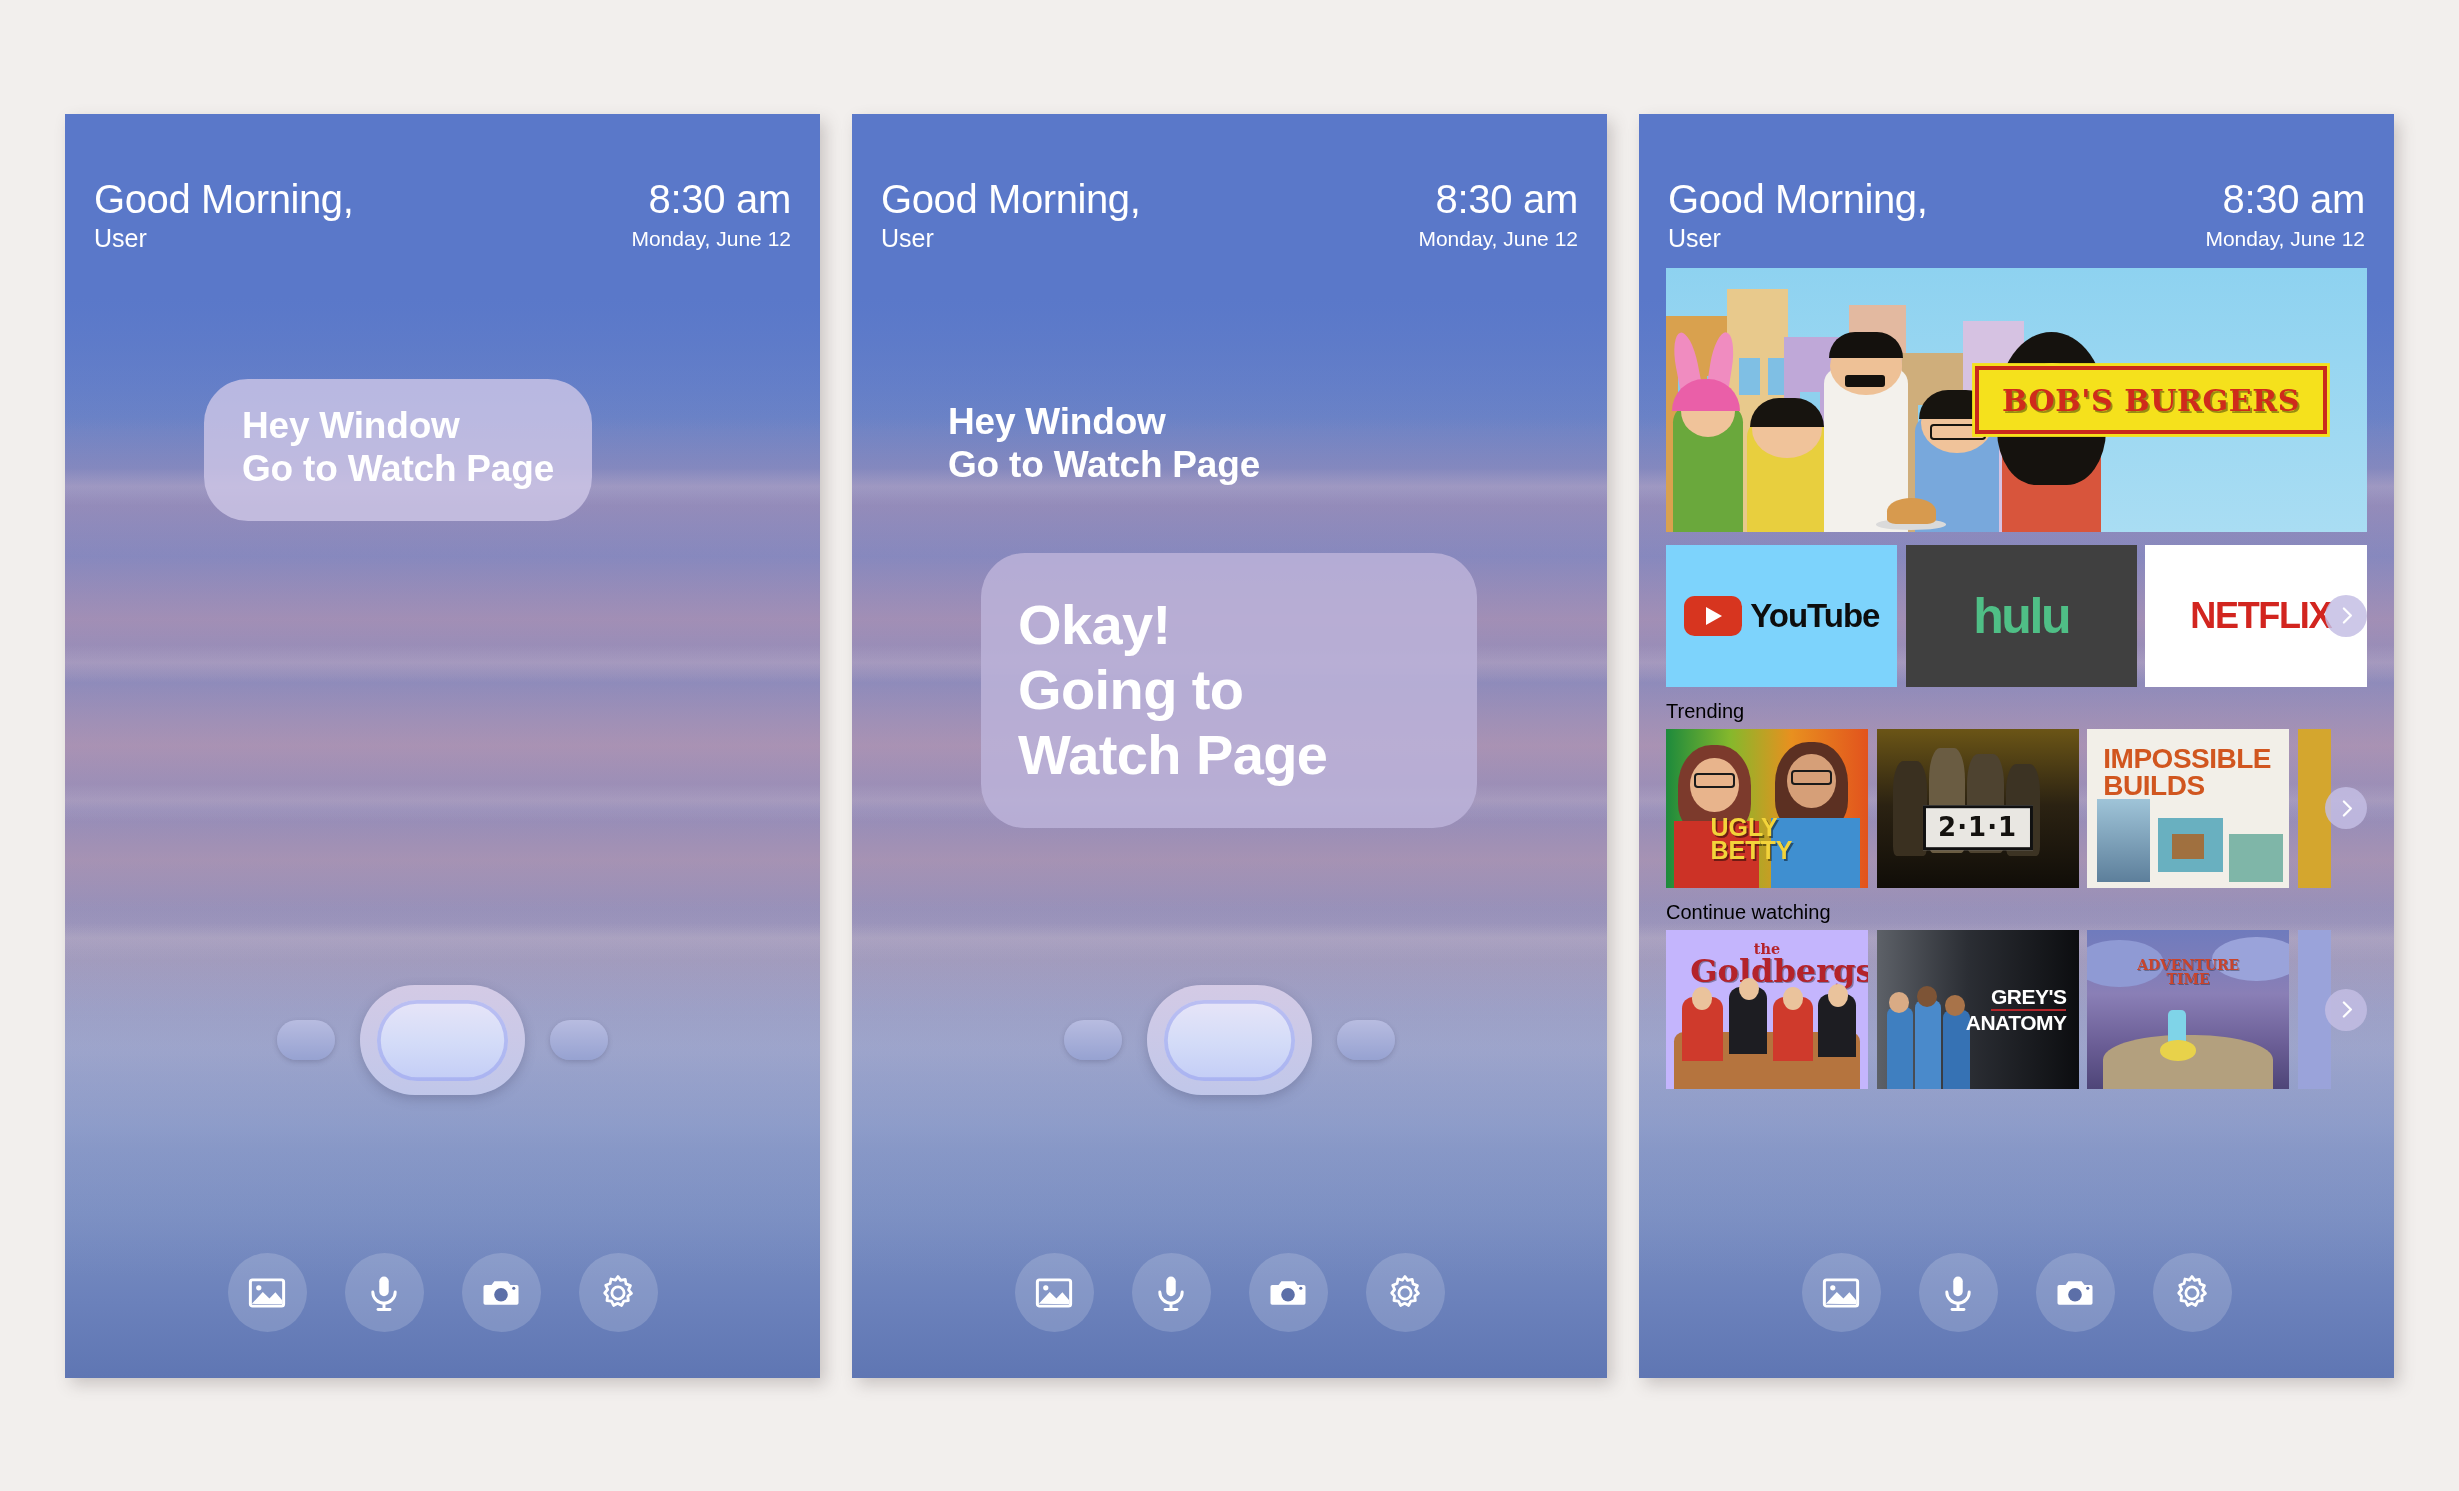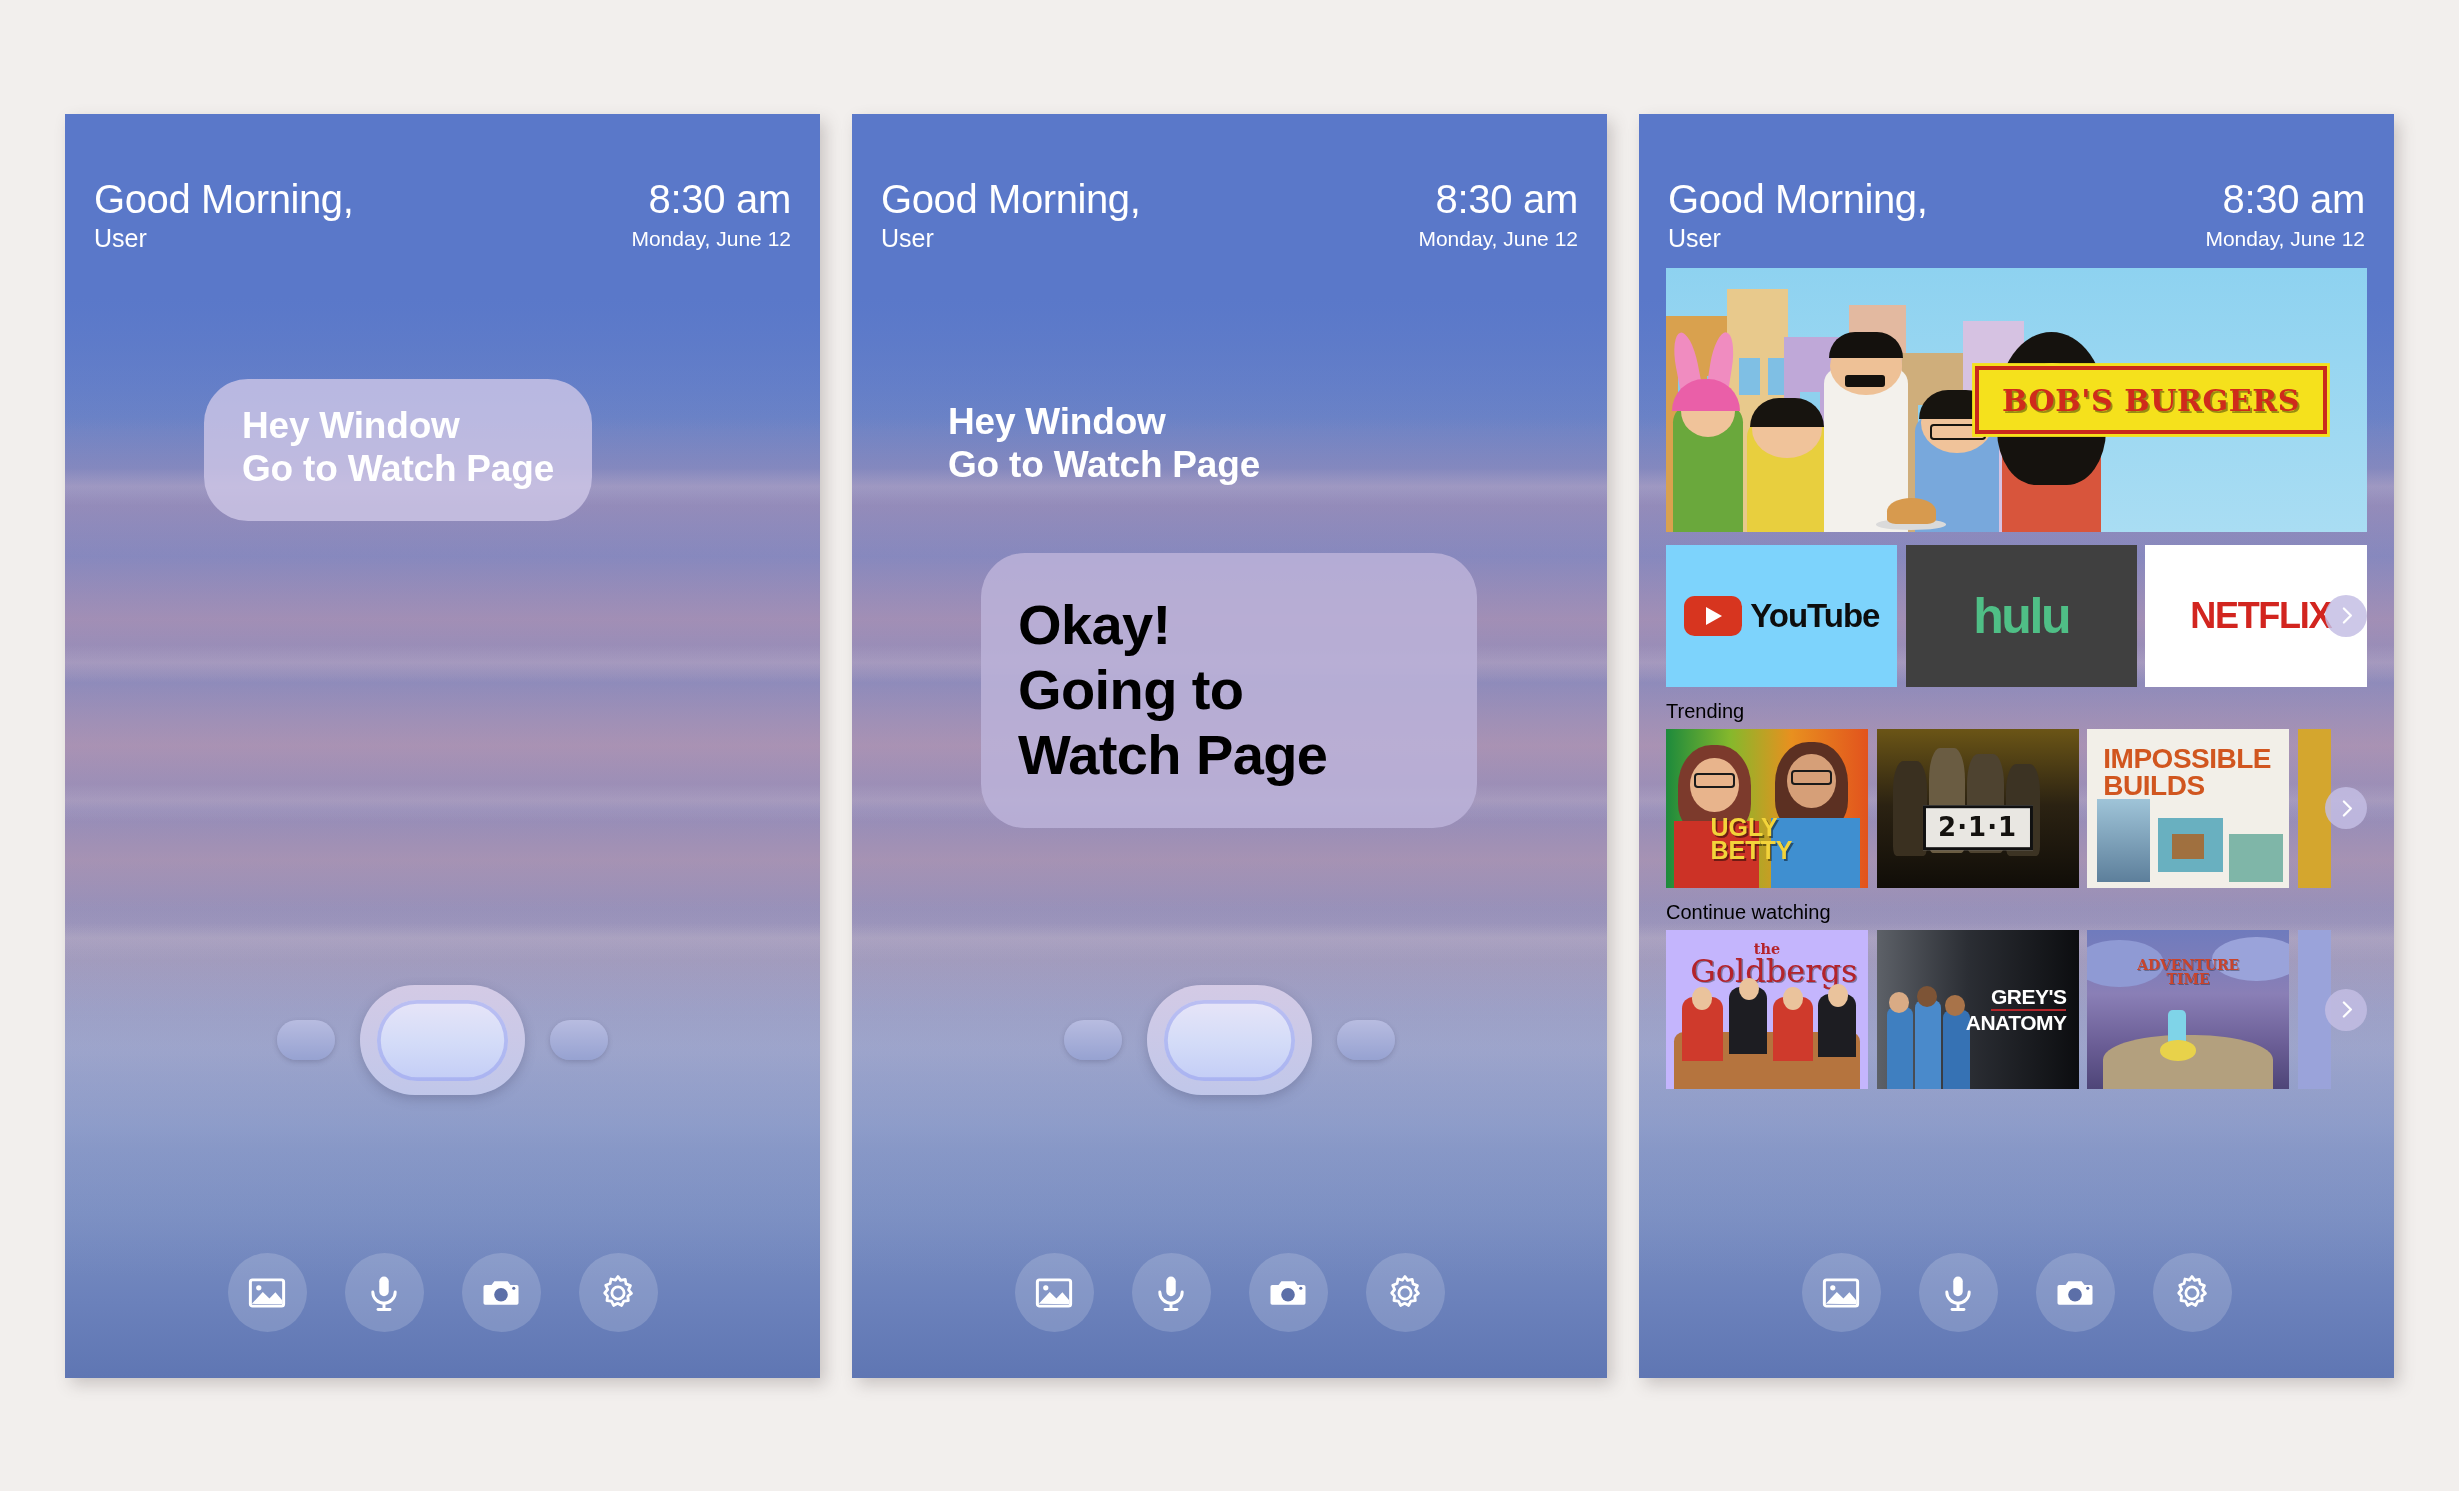--- a/index.html
+++ b/index.html
@@ -202,21 +202,21 @@
   .reply-card {
     position: absolute;
     top: 298px;
     left: 129px;
     width: 496px;
     background: rgba(188,178,216,0.86);
     border-radius: 44px;
     padding: 40px 0 40px 37px;
   }
   .reply-card .line {
-    color: #000000;
+    color: #ffffff;
     font-size: 56px;
     font-weight: 700;
     line-height: 1.16;
     white-space: nowrap;
     letter-spacing: -0.6px;
   }
 
   
   .pill-row {
     position: absolute;
@@ -368,21 +368,21 @@
   .p911-text { color: #14120f; font-size: 26px; font-weight: 700; letter-spacing: 1px; font-family: "DejaVu Sans", sans-serif; }
   
   .p-ib { background: #f2efe8; position: relative; }
   .ib-text {
     position: absolute; left: 8%; top: 11%; width: 86%;
     color: #d1561f; font-size: 28px; font-weight: 700; line-height: 0.96; letter-spacing: -0.5px;
   }
   
   .p-gb { background: #c4b5fd; position: relative; padding-left: 32px; }
   .gb-the { color: #b4232a; font-size: 14.4px; font-weight: 700; font-family: "DejaVu Serif", serif; }
-  .gb-name { color: #b4232a; font-size: 32px; font-weight: 400; font-family: "DejaVu Serif", serif; line-height: 0.9; text-shadow: 1.4px 1.4px 0 rgba(0,0,0,0.35); }
+  .gb-name { color: #b4232a; font-size: 32px; font-weight: 700; font-family: "DejaVu Serif", serif; line-height: 0.9; text-shadow: 1.4px 1.4px 0 rgba(0,0,0,0.35); }
   
   .p-ga { background: linear-gradient(to right, #5d6168 0%, #2b2e34 45%, #0c0d10 100%); position: relative; }
   .ga-text { position: absolute; right: 6%; top: 50%; transform: translateY(-50%); text-align: right; }
   .ga-greys { color: #ffffff; font-size: 21px; font-weight: 700; letter-spacing: -0.5px; display: inline-block; border-bottom: 2.9px solid #b5252a; padding-bottom: 0; }
   .ga-anat { color: #ffffff; font-size: 21px; font-weight: 700; letter-spacing: -0.5px; }
   
   .p-at { background: linear-gradient(to bottom, #6f7bbd 0%, #8a7fb6 40%, #6b5e96 72%, #4e4578 100%); position: relative; }
   .at-text { position: absolute; left: 50%; top: 26%; transform: translate(-50%,-50%); color: #c9442c; font-size: 14px; font-weight: 700; font-family: "DejaVu Serif", serif; text-align: center; line-height: 1; white-space: nowrap; text-shadow: 1px 1px 0 rgba(0,0,0,0.3); }
 
   

